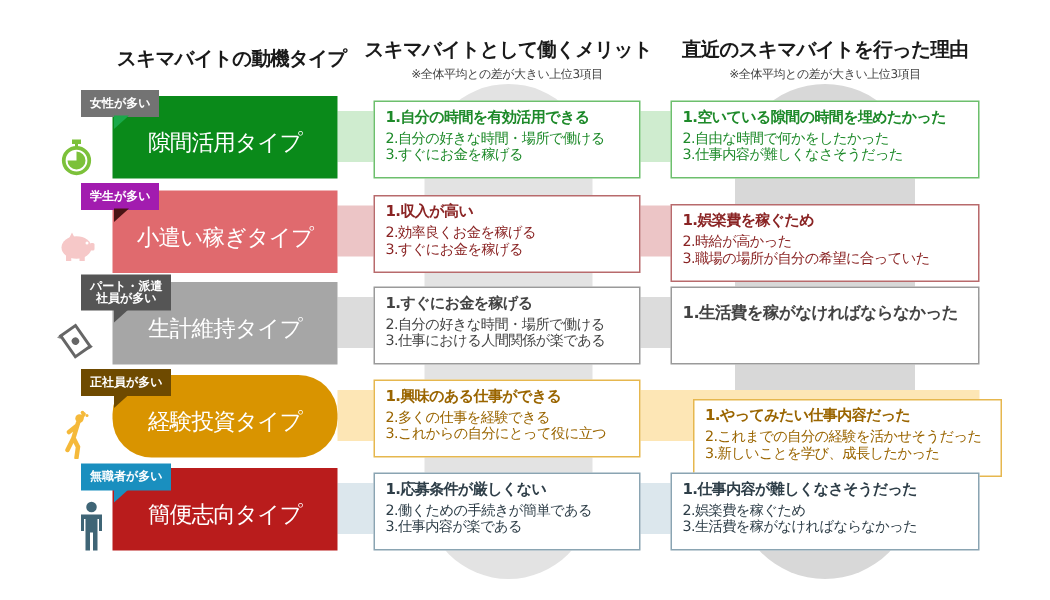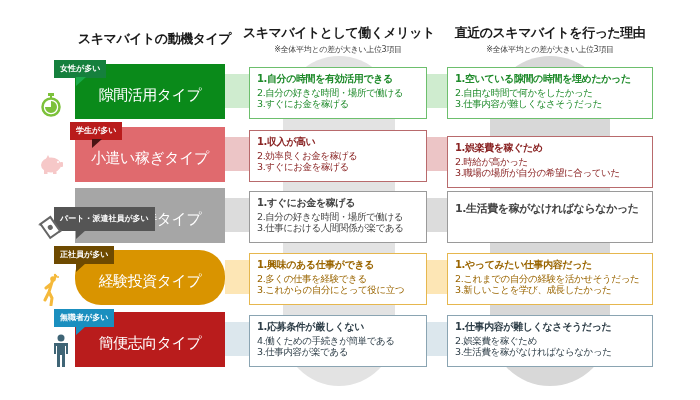--- a/index.html
+++ b/index.html
@@ -55,21 +55,21 @@
 
 <div class="connector" style="left:225px; top:74px; width:428px; background:#cfeccf;"></div>
 <div class="connector" style="left:225px; top:137px; width:428px; background:#ecc5c6;"></div>
 <div class="connector" style="left:225px; top:198px; width:428px; background:#dcdcdc;"></div>
 <div class="connector" style="left:225px; top:260px; width:428px; background:#fde6b5;"></div>
 <div class="connector" style="left:225px; top:322px; width:428px; background:#dce7ed;"></div>
 
 <div class="type-bar" style="top:64px; background:#0a8a1a;justify-content:center;">
   <span>隙間活用タイプ</span>
 </div>
-<div class="tag" style="top:60px; background:#15803d; --tagc:#1aa94a;">
+<div class="tag" style="top:60px; background:#737373; --tagc:#1aa94a;">
   <span>女性が多い</span>
 </div>
 <svg class="icon" style="top:92px;" viewBox="0 0 22 26">
   <rect x="8" y="1" width="6" height="3" fill="#7cc13a"></rect>
   <rect x="10" y="3" width="2" height="3" fill="#7cc13a"></rect>
   <circle cx="11" cy="15" r="8.5" fill="none" stroke="#7cc13a" stroke-width="2.5"></circle>
   <path d="M11 15 L11 9 A6 6 0 1 1 5 15 Z" fill="#7cc13a"></path>
 </svg>
 <div class="card mid" style="top:67px; border-color:#6dbf6d; color:#1e8a2a;">
   <div class="l1">1.自分の時間を有効活用できる</div>
@@ -78,21 +78,21 @@
 </div>
 <div class="card right" style="top:67px; border-color:#6dbf6d; color:#1e8a2a;">
   <div class="l1">1.空いている隙間の時間を埋めたかった</div>
   <div>2.自由な時間で何かをしたかった</div>
   <div>3.仕事内容が難しくなさそうだった</div>
 </div>
 
 <div class="type-bar" style="top:127px; background:#e06a6e;">
   <span>小遣い稼ぎタイプ</span>
 </div>
-<div class="tag" style="top:122px; background:#b91c1c;margin-left:16px; --tagc:#4a1414;">
+<div class="tag" style="top:122px; background:#a21caf; --tagc:#4a1414;">
   <span>学生が多い</span>
 </div>
 <svg class="icon" style="top:152px; width:26px; left:38px;" viewBox="0 0 26 22">
   <ellipse cx="13" cy="11" rx="10" ry="7.5" fill="#f6c8c8"></ellipse>
   <rect x="6" y="15" width="3.5" height="5" fill="#f6c8c8"></rect>
   <rect x="15" y="15" width="3.5" height="5" fill="#f6c8c8"></rect>
   <path d="M8 5 L10 1 L12 5 Z" fill="#f6c8c8"></path>
   <rect x="22" y="8" width="3" height="5" rx="1" fill="#f6c8c8"></rect>
   <circle cx="20" cy="8" r="1" fill="#ffffff"></circle>
 </svg>
@@ -103,21 +103,21 @@
 </div>
 <div class="card right" style="top:136px; border-color:#b86a6c; color:#8a2424;">
   <div class="l1">1.娯楽費を稼ぐため</div>
   <div>2.時給が高かった</div>
   <div>3.職場の場所が自分の希望に合っていた</div>
 </div>
 
 <div class="type-bar" style="top:188px; background:#a6a6a6;">
   <span>生計維持タイプ</span>
 </div>
-<div class="tag two" style="top:183px; background:#555555; --tagc:#555555; flex-direction:row;margin-top:24px;">
+<div class="tag two" style="top:183px; background:#555555; --tagc:#555555; flex-direction:column;">
   <span>パート・派遣</span>
   <span>社員が多い</span>
 </div>
 <svg class="icon" style="top:214px; width:28px; left:36px;" viewBox="0 0 28 24">
   <path d="M2 10 Q6 6 10 9 Q6 12 2 10 Z" fill="#8a8a8a"></path>
   <path d="M26 16 Q22 20 18 16 Q22 13 26 16 Z" fill="#8a8a8a"></path>
   <g transform="rotate(-35 14 12)">
     <rect x="8" y="4" width="12" height="17" fill="#ffffff" stroke="#666" stroke-width="2"></rect>
     <circle cx="14" cy="12.5" r="2.5" fill="#666"></circle>
   </g>
@@ -142,38 +142,38 @@
   <circle cx="18" cy="5" r="1" fill="#f5b93a"></circle>
   <circle cx="13" cy="7" r="2.8" fill="#f5b93a"></circle>
   <path d="M12 10 L16 4" stroke="#f5b93a" stroke-width="2.5" stroke-linecap="round"></path>
   <path d="M12 10 L9 20 L5 28 M9 20 L12 26 L11 33 M11 12 L6 16" stroke="#f5b93a" stroke-width="3" fill="none" stroke-linecap="round"></path>
 </svg>
 <div class="card mid" style="top:253px; border-color:#e6b74e; color:#9a6500;">
   <div class="l1">1.興味のある仕事ができる</div>
   <div>2.多くの仕事を経験できる</div>
   <div>3.これからの自分にとって役に立つ</div>
 </div>
-<div class="card right" style="top:253px; border-color:#e6b74e; color:#9a6500;">
+<div class="card right" style="top:266px; border-color:#e6b74e; color:#9a6500;margin-left:15px;">
   <div class="l1">1.やってみたい仕事内容だった</div>
   <div>2.これまでの自分の経験を活かせそうだった</div>
   <div>3.新しいことを学び、成長したかった</div>
 </div>
 
 <div class="type-bar" style="top:312px; background:#b91c1c;">
   <span>簡便志向タイプ</span>
 </div>
 <div class="tag" style="top:309px; background:#1a8fbf; --tagc:#1a8fbf;">
   <span>無職者が多い</span>
 </div>
 <svg class="icon" style="top:334px; left:52px; width:18px; height:34px;" viewBox="0 0 18 34">
   <circle cx="9" cy="4" r="3.5" fill="#3f6576"></circle>
   <path d="M2 9 H16 V20 H14 V12 H13 V33 H10 V21 H8 V33 H5 V12 H4 V20 H2 Z" fill="#3f6576"></path>
 </svg>
 <div class="card mid" style="top:315px; border-color:#8aa4b2; color:#2e3e48;">
   <div class="l1">1.応募条件が厳しくない</div>
-  <div>4.働くための手続きが簡単である</div>
+  <div>2.働くための手続きが簡単である</div>
   <div>3.仕事内容が楽である</div>
 </div>
 <div class="card right" style="top:315px; border-color:#8aa4b2; color:#2e3e48;">
   <div class="l1">1.仕事内容が難しくなさそうだった</div>
   <div>2.娯楽費を稼ぐため</div>
   <div>3.生活費を稼がなければならなかった</div>
 </div>
 
 </body></html>

